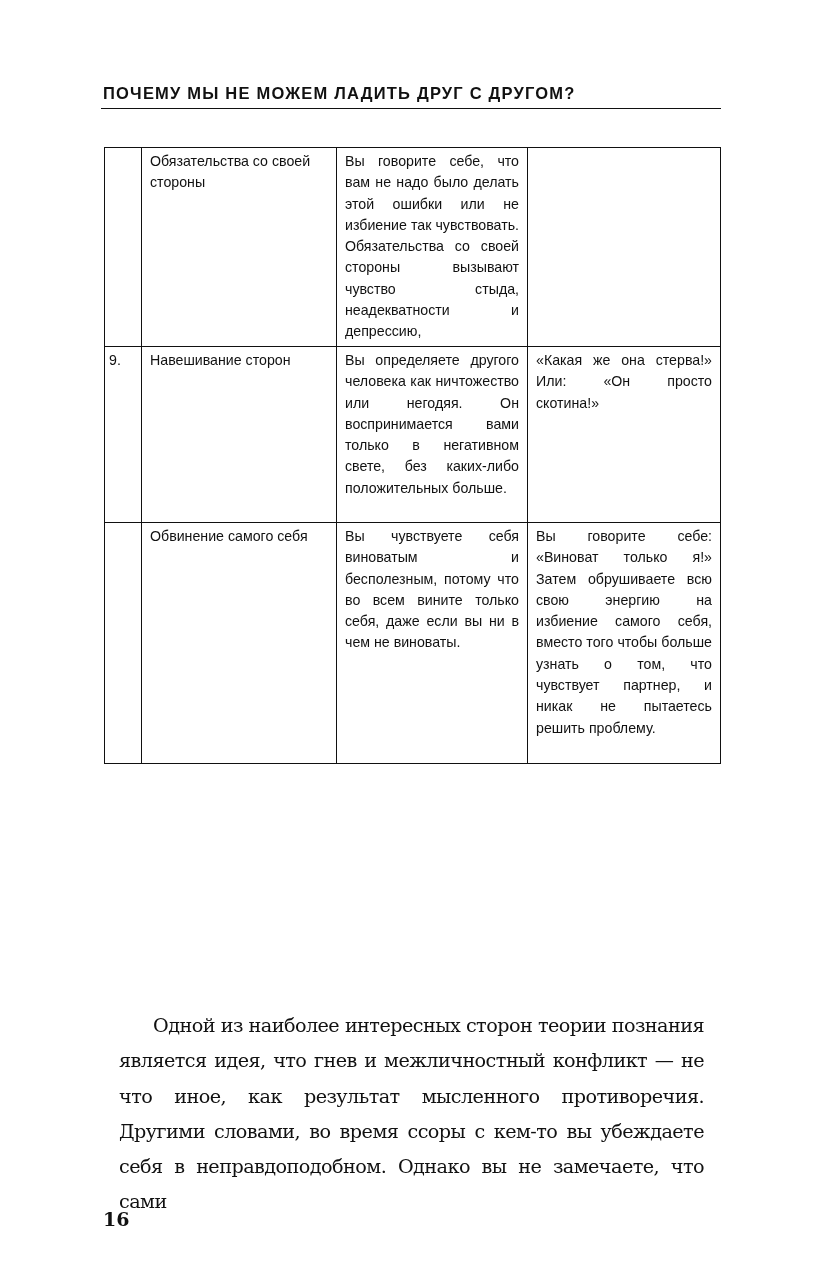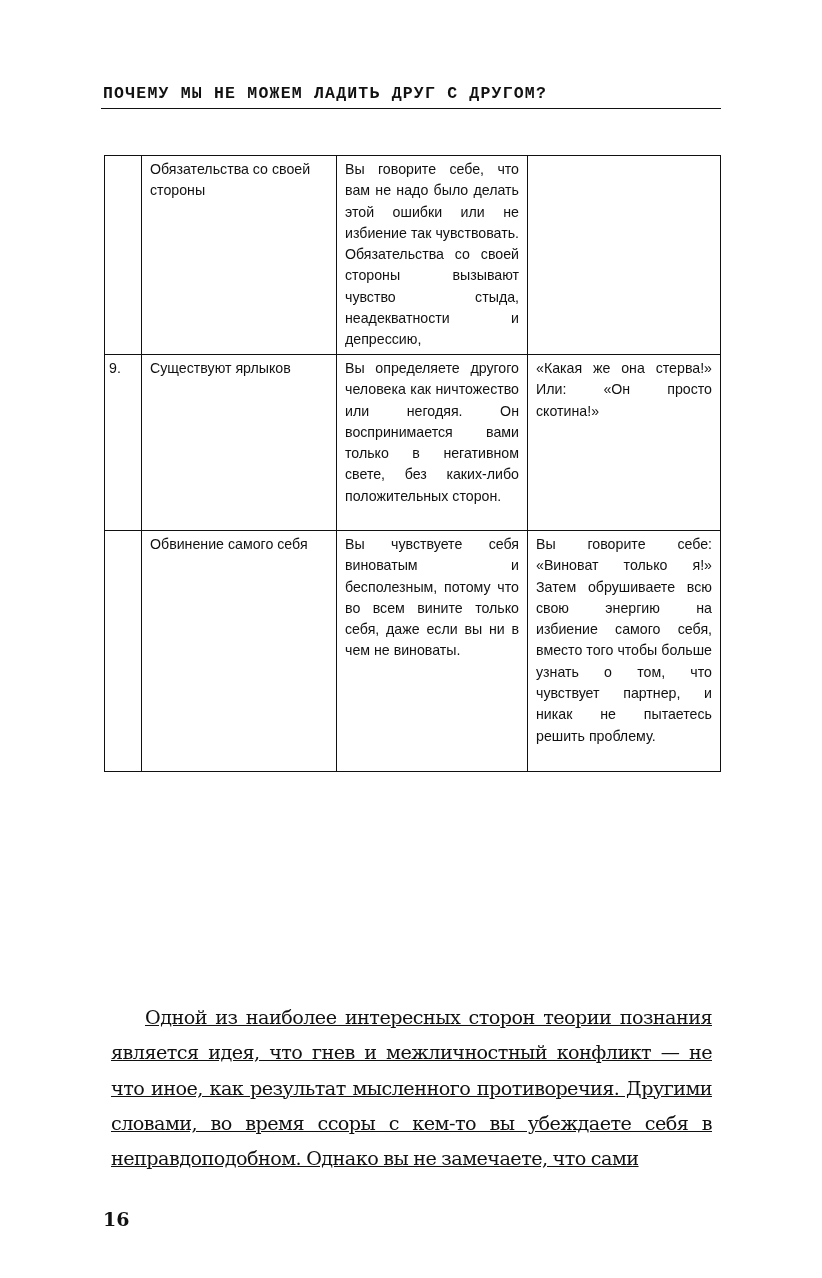--- a/index.html
+++ b/index.html
@@ -1,37 +1,37 @@
 <!DOCTYPE html>
 <html><head>
 <meta charset="utf-8">
 <style>
   html, body { margin: 0; padding: 0; background: #ffffff; }
   body { width: 822px; height: 1278px; position: relative; overflow: hidden; color: #111; }
   .running-head {
     position: absolute; left: 103px; top: 84px; width: 617px;
-    font-family: Liberation Mono, monospace; font-weight: bold; font-size: 16.5px;
+    font-family: Liberation Sans, sans-serif; font-weight: bold; font-size: 16.5px;
     letter-spacing: 1.2px; white-space: nowrap;
   }
   .head-rule { position: absolute; left: 101px; top: 108px; width: 620px; height: 0; border-top: 1.5px solid #111; }
   table.tbl {
-    position: absolute; left: 104px; top: 155px; width: 616px;
+    position: absolute; left: 104px; top: 147px; width: 616px;
     border-collapse: collapse; table-layout: fixed;
     font-family: "Liberation Sans", sans-serif; font-size: 14.2px; line-height: 21.3px;
   }
   table.tbl td { border: 1.3px solid #111; vertical-align: top; padding: 3px 8px 1px 8px; }
   table.tbl td.num { padding-left: 4px; }
   .just { text-align: justify; }
   .c1 { width: 37px; } .c2 { width: 195px; } .c3 { width: 191px; } .c4 { width: 193px; }
   .body-text {
     position: absolute; left: 103px; top: 992px; width: 617px;
     font-family: "DejaVu Serif", serif; font-size: 19.2px; line-height: 35.3px;
     text-align: justify; letter-spacing: -0.55px; word-spacing: -0.5px;
   }
-  .body-text p { margin: 8px; text-indent: 34px; text-decoration: underline; }
+  .body-text p { margin: 16px; text-indent: 34px; }
   .folio { position: absolute; left: 103px; top: 1168px; font-family: "DejaVu Serif", serif; font-weight: bold; font-size: 19px; margin-top: 40px; }
 </style>
 </head>
 <body>
 
 <div class="running-head">ПОЧЕМУ МЫ НЕ МОЖЕМ ЛАДИТЬ ДРУГ С ДРУГОМ?</div>
 <div class="head-rule"></div>
 
 <table class="tbl">
   <colgroup>
@@ -42,22 +42,22 @@
     </colgroup>
   <tbody>
       <tr style="height:199px">
     <td class="num"></td>
     <td>Обязательства со своей стороны</td>
     <td class="just">Вы говорите себе, что вам не надо было делать этой ошибки или не избиение так чувствовать. Обязательства со своей стороны вызывают чувство стыда, неадекватности и депрессию,</td>
     <td class="just"></td>
   </tr>
   <tr style="height:176px">
     <td class="num">9.</td>
-    <td>Существуют ярлыков</td>
-    <td class="just">Вы определяете другого человека как ничтожество или негодяя. Он воспринимается вами только в негативном свете, без каких-либо положительных сторон.</td>
+    <td>Навешивание сторон</td>
+    <td class="just">Вы определяете другого человека как ничтожество или негодяя. Он воспринимается вами только в негативном свете, без каких-либо положительных больше.</td>
     <td class="just">«Какая же она стерва!» Или: «Он просто скотина!»</td>
   </tr>
   <tr style="height:241px">
     <td class="num"></td>
     <td>Обвинение самого себя</td>
     <td class="just">Вы чувствуете себя виноватым и бесполезным, потому что во всем вините только себя, даже если вы ни в чем не виноваты.</td>
     <td class="just">Вы говорите себе: «Виноват только я!» Затем обрушиваете всю свою энергию на избиение самого себя, вместо того чтобы больше узнать о том, что чувствует партнер, и никак не пытаетесь решить проблему.</td>
   </tr>
 </tbody>
   </table>

